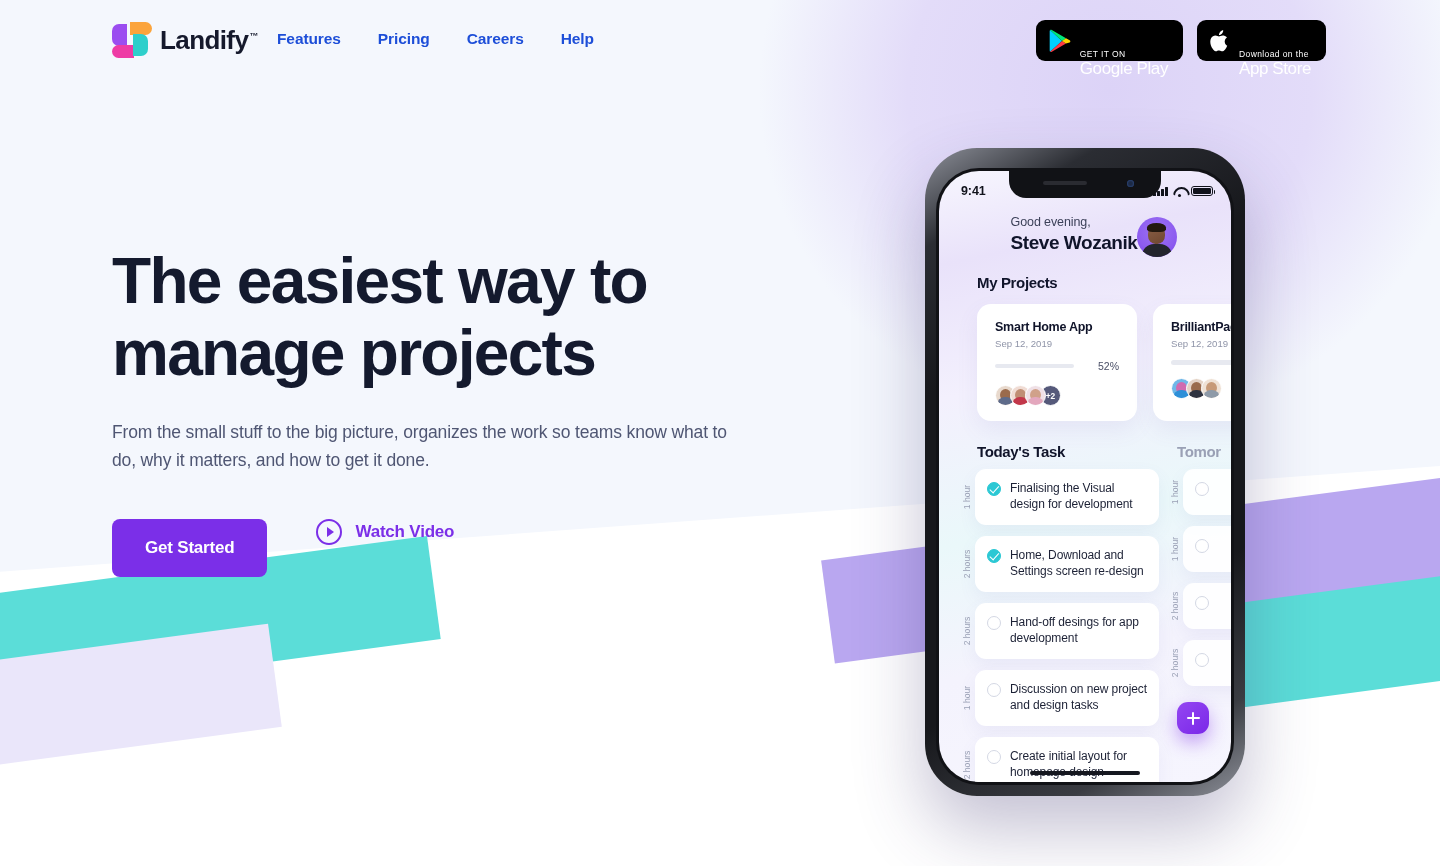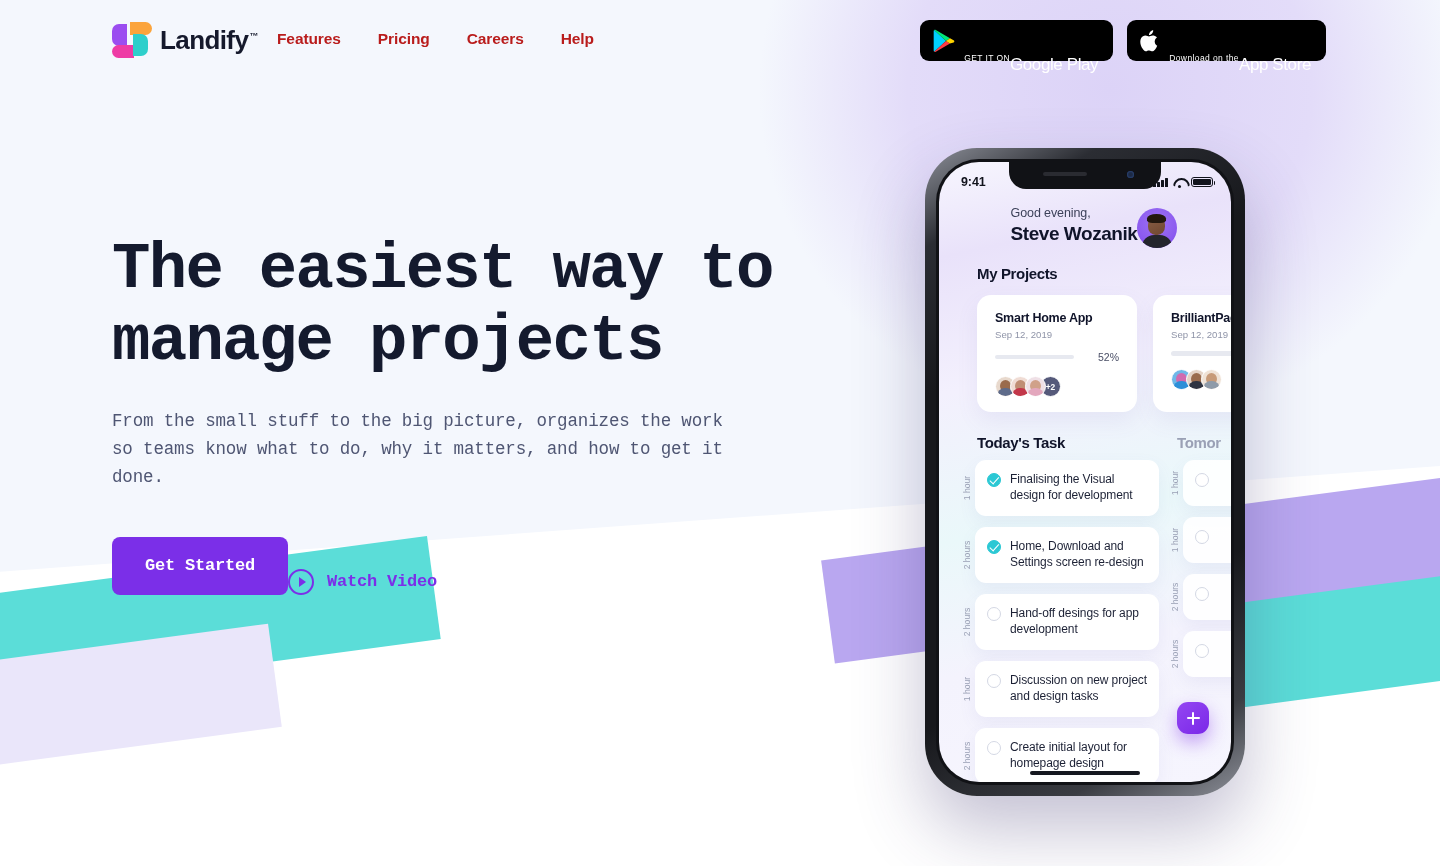--- a/index.html
+++ b/index.html
@@ -48,45 +48,45 @@
   .logo-mark i{ position:absolute; display:block; }
   .lm-tl{ left:0; top:2px; width:15px; height:22px; background:#9B4DF0; border-radius:7px 0 0 7px; }
   .lm-tr{ left:18px; top:0; width:22px; height:13px; background:#FBA43C; border-radius:0 7px 7px 0; }
   .lm-bl{ left:0; top:23px; width:22px; height:13px; background:#EE3BA5; border-radius:7px 0 0 7px; }
   .lm-br{ left:21px; top:12px; width:15px; height:22px; background:#2ECFCB; border-radius:0 7px 7px 0; }
   .logo-text{ font-size:26px; font-weight:bold; color:#15192C; letter-spacing:-.6px; position:relative; }
   .logo-tm{ font-size:9px; vertical-align:super; font-weight:bold; margin-left:1px; }
 
   nav{ position:absolute; left:277px; top:30px; display:flex; gap:37px; }
   nav a{
-    font-size:15.5px; font-weight:bold; color:#b91c1c;
+    font-size:15.5px; font-weight:bold; color:#1d4ed8;
     text-decoration:none; letter-spacing:-.1px;
   }
 
   .stores{ position:absolute; right:114px; top:20px; display:flex; gap:14px; }
   .store-btn{
     background:#000; border-radius:9px; height:41px; display:flex;
     align-items:center; gap:9px; padding:0 15px 0 13px; cursor:pointer;
   }
-  .store-txt{ display:flex; flex-direction:row; line-height:1;margin-top:46px; }
+  .store-txt{ display:flex; flex-direction:column; line-height:1;margin-top:46px; }
   .store-small{ color:#fff; font-size:8.5px; letter-spacing:.4px; }
   .store-big{ color:#fff; font-size:17px; font-weight:500; letter-spacing:-.4px; margin-top:2px; }
   .store-big.thin{ font-weight:400; }
 
   
-  .hero{ position:absolute; left:112px; top:234px; width:680px; z-index:4;font-family:Liberation Mono, monospace; }
+  .hero{ position:absolute; left:112px; top:245px; width:680px; z-index:4; }
   h1{
     font-size:64px; line-height:1.13; font-weight:bold;
     color:#141A2E; letter-spacing:-1.7px;
   }
   .sub{
     margin-top:28px; font-size:17.5px; line-height:1.62; color:#4F5673;
     max-width:630px; letter-spacing:-.15px;
   }
-  .cta-row{ margin-top:45px; display:flex; align-items:flex-end; }
+  .cta-row{ margin-top:45px; display:flex; align-items:flex-start; gap:49px; }
   .btn-primary{
     background:#7B2FE8; color:#fff; border:none; border-radius:8px;
     height:58px; padding:0 33px; font-size:17px; font-weight:bold;
     font-family:inherit; cursor:pointer; letter-spacing:-.2px;
   }
   .watch{ display:flex; align-items:center; gap:13px; cursor:pointer; }
   .play-ic{
     width:26px; height:26px; border-radius:50%; border:2px solid #7B2FE8;
     display:flex; align-items:center; justify-content:center;
   }
@@ -100,21 +100,21 @@
   .phone{
     position:absolute; left:925px; top:148px; width:320px; height:648px; z-index:6;
   }
   .phone-body{
     position:absolute; inset:0; border-radius:52px;
     background:linear-gradient(150deg,#8d9099 0%,#2b2d33 12%,#17181c 30%,#17181c 70%,#3a3c42 88%,#8d9099 100%);
     box-shadow:0 34px 70px rgba(60,50,110,.30);
     padding:11px;
   }
   .phone-inner{
-    position:absolute; inset:11px; border-radius:43px; background:#111216; padding:3px;
+    position:absolute; inset:11px; border-radius:43px; background:#111216; padding:3px;margin-top:9px;
   }
   .screen{
     position:absolute; inset:3px; border-radius:40px; overflow:hidden;
     background:linear-gradient(168deg,#F7F6FE 0%,#E9E2FA 14%,#F3F0FD 34%,#EAF8FA 56%,#F4F3FD 76%,#F6F5FE 100%);
   }
   .notch{
     position:absolute; top:0; left:50%; transform:translateX(-50%);
     width:152px; height:27px; background:#111216; border-radius:0 0 17px 17px; z-index:3;
   }
   .notch .speaker{

